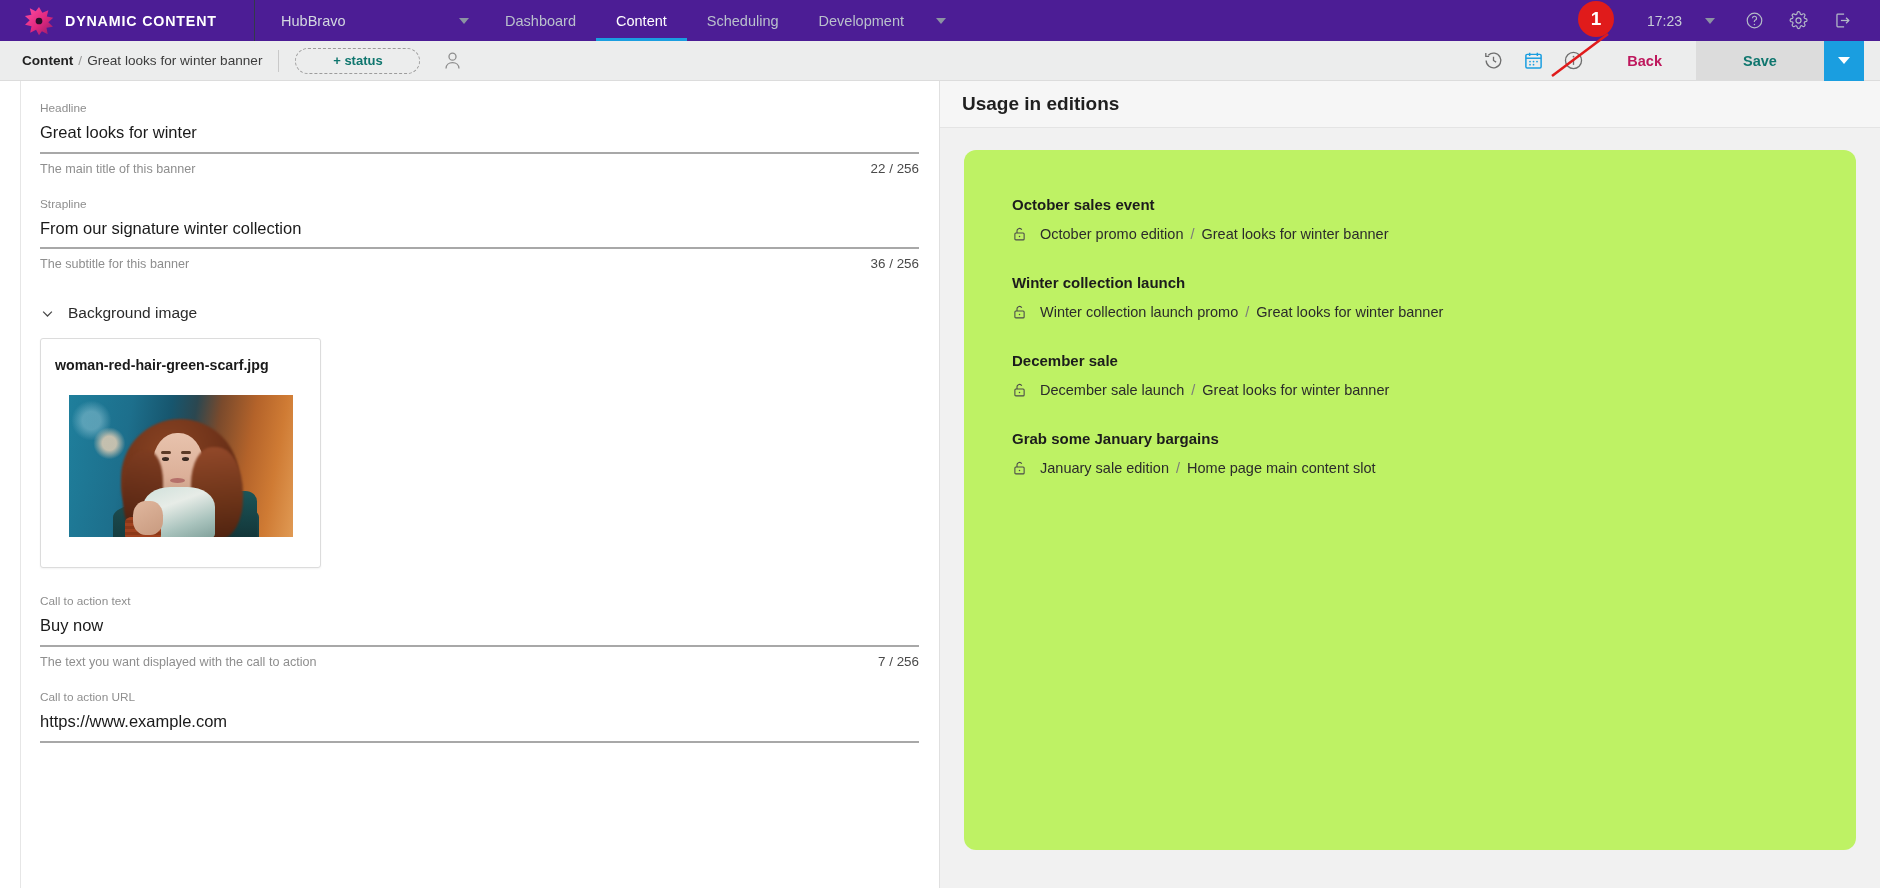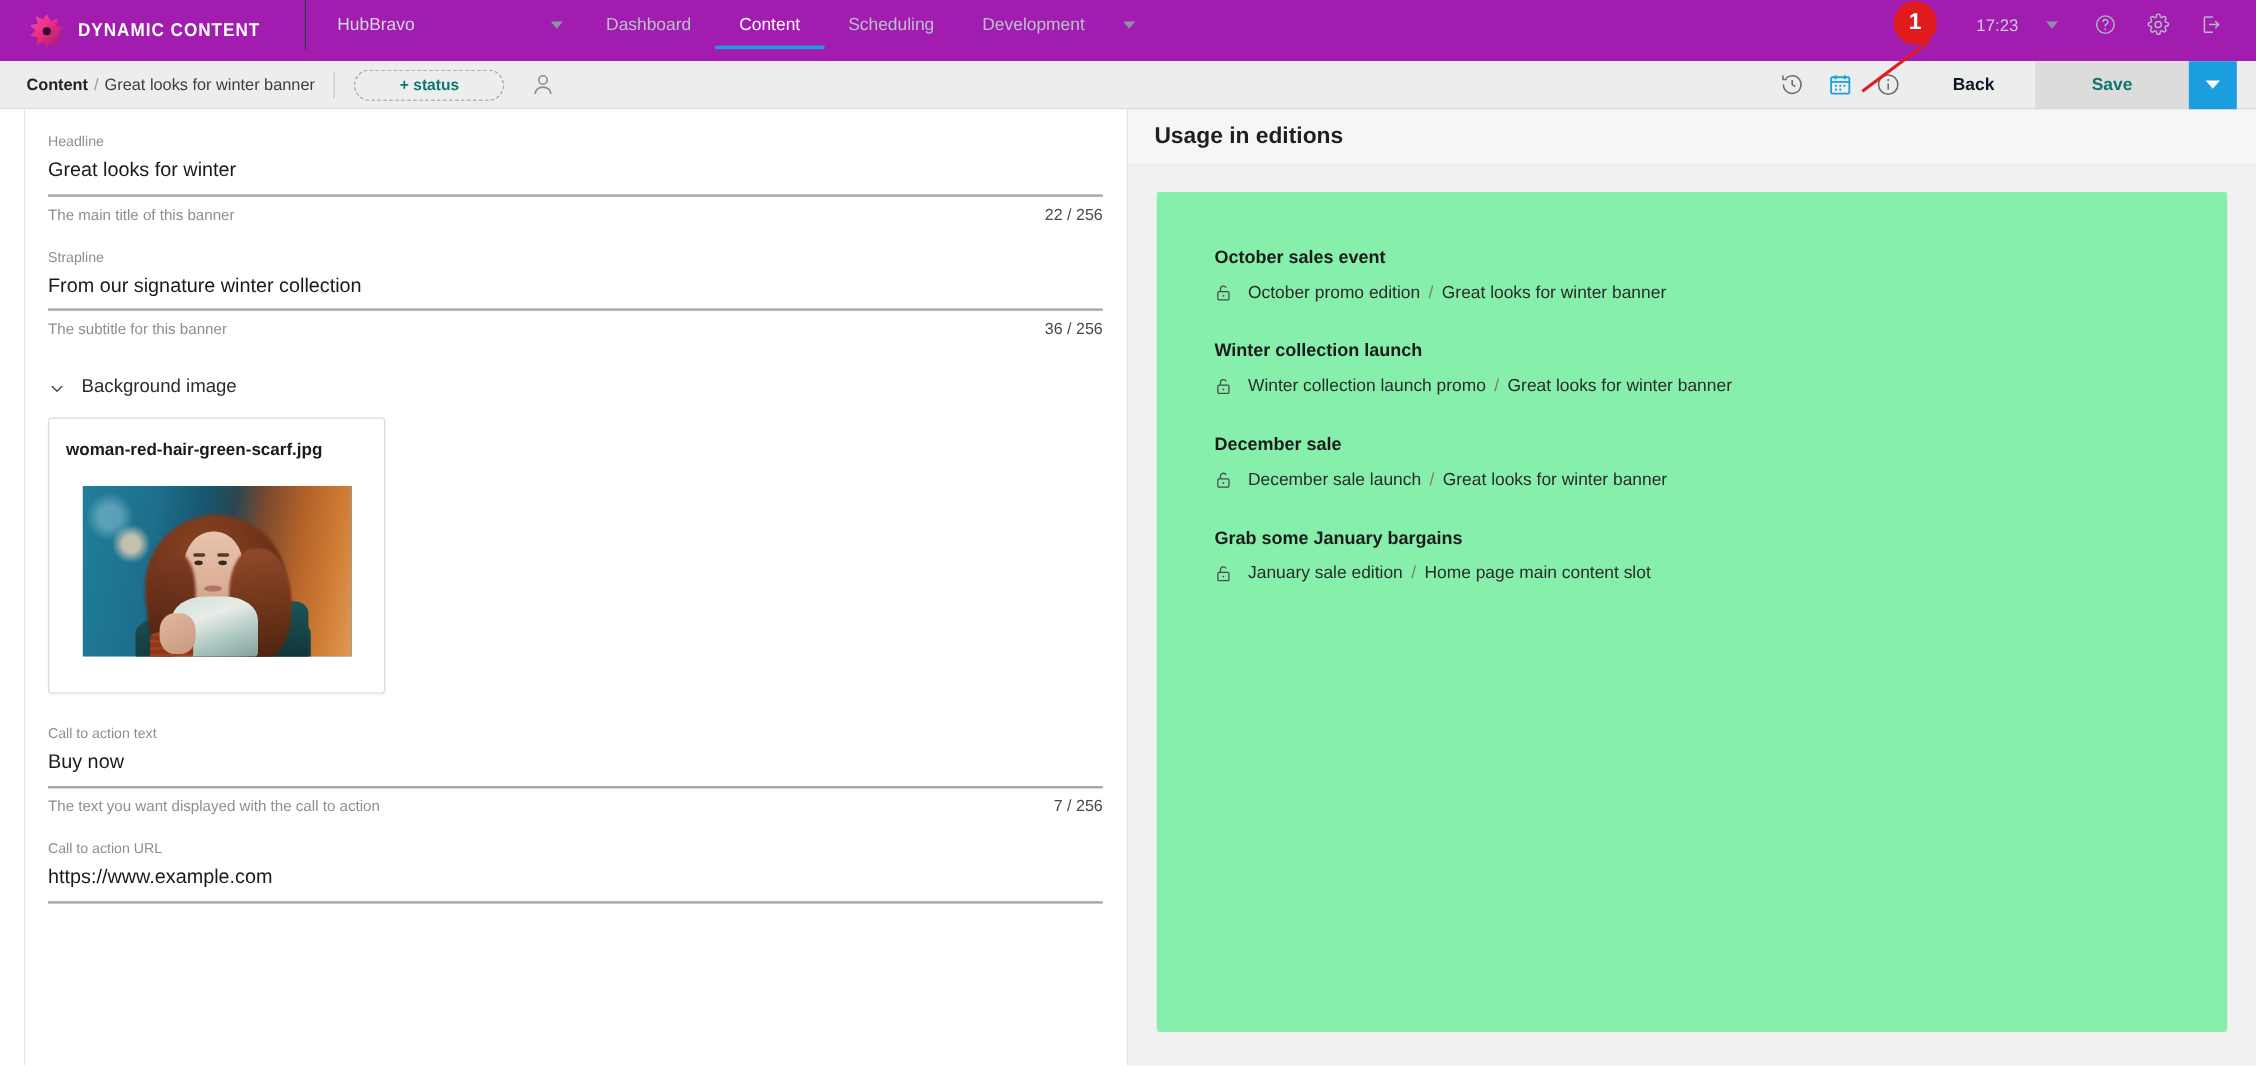--- a/index.html
+++ b/index.html
@@ -5,22 +5,22 @@
   * { box-sizing: border-box; margin: 0; padding: 0; }
   html, body {
     width: 1880px; height: 888px;
     font-family: "Liberation Sans", sans-serif;
     background: #ffffff;
     overflow: hidden;
   }
 
   
   .topnav {
-    height: 51px;
-    background: #a21caf;
+    height: 41px;
+    background: #4c1d95;
     display: flex;
     align-items: flex-start;
     position: relative;
     color: #c7ccd6;
   }
   .logo-block {
     display: flex; align-items: center;
     padding-left: 24px;
     height: 100%;
   }
@@ -130,21 +130,21 @@
     margin-left: auto;
     display: flex; align-items: center; gap: 0;
   }
   .tb-icon {
     width: 40px; height: 40px;
     display: flex; align-items: center; justify-content: center;
     color: #6e6e6e;
   }
   .tb-icon.active { color: #1a9ee0; }
   .back-btn {
-    font-size: 14.5px; font-weight: 700; color: #0f172a;
+    font-size: 14.5px; font-weight: 700; color: #be185d;
     padding: 0 34px;
     height: 40px; display: flex; align-items: center;
   }
   .save-btn {
     font-size: 14.5px; font-weight: 700; color: #0f766e;
     background: #dcdcdc;
     height: 40px; width: 128px;
     display: flex; align-items: center; justify-content: center;
   }
   .save-caret {
@@ -318,22 +318,22 @@
   .right-head {
     height: 47px;
     background: #f6f6f6;
     border-bottom: 1px solid #e4e4e4;
     display: flex; align-items: center;
     padding-left: 22px;
     font-size: 19px; font-weight: 700; color: #1f1f1f;
   }
   .right-body { padding: 22px 24px; flex: 1; overflow: hidden; }
   .usage-card {
-    background: #86efac;
-    border-radius: 2px;
+    background: #bef264;
+    border-radius: 12px;
     padding: 46px 0 30px 0;
     min-height: 700px;
   }
   .edition-group { margin-bottom: 32px; padding-left: 48px; }
   .edition-title {
     font-size: 15px; font-weight: 700; color: #1c1c1c;
     margin-bottom: 13px;
   }
   .edition-row {
     display: flex; align-items: center;

